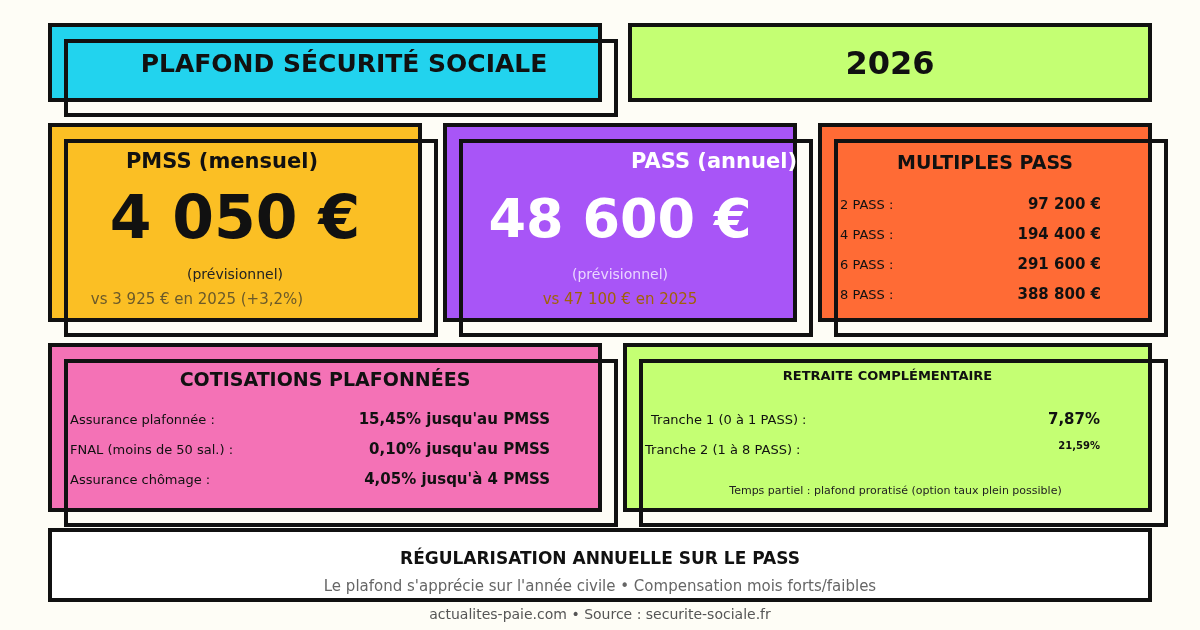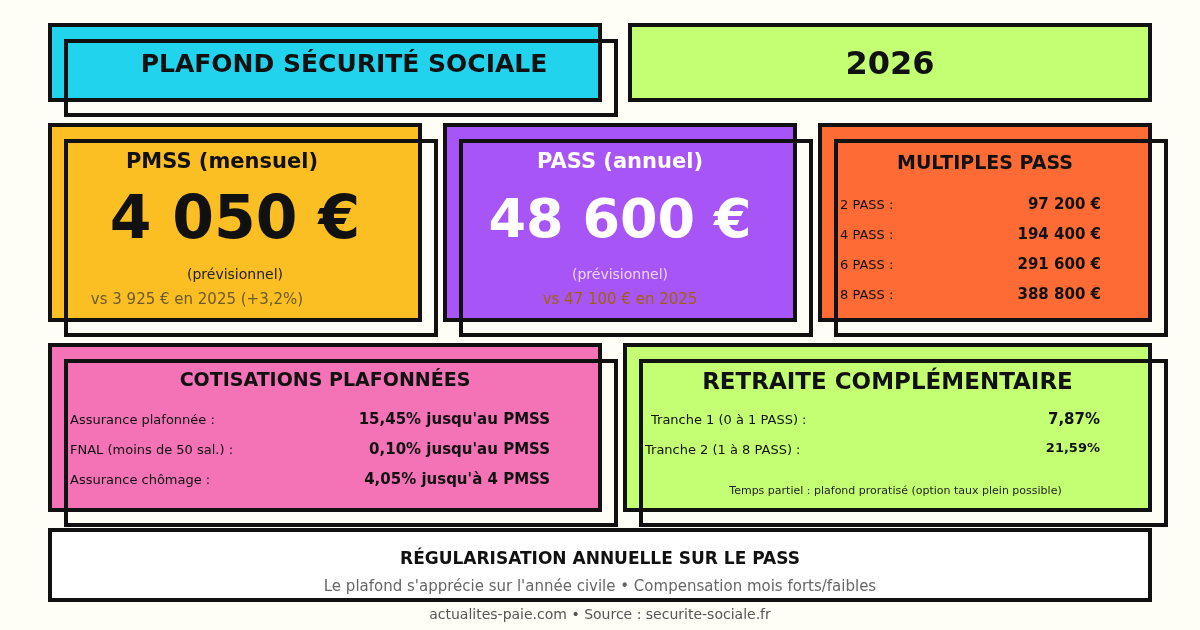--- a/index.html
+++ b/index.html
@@ -25,21 +25,21 @@
 
 <div class="box" style="left:48px;top:123px;width:374px;height:199px;background:#fbbf24;"></div>
 <div class="frame" style="left:64px;top:139px;width:374px;height:198px;"></div>
 <div class="abs center title" style="left:48px;top:149px;width:348px;font-size:21px;">PMSS (mensuel)</div>
 <div class="abs center title" style="left:48px;top:181px;width:374px;font-size:60px;line-height:72px;">4 050 €</div>
 <div class="abs center" style="left:48px;top:266px;width:374px;font-size:14px;color:#222;">(prévisionnel)</div>
 <div class="abs center" style="left:48px;top:290px;width:298px;font-size:15px;color:#6b5a2a;">vs 3 925 € en 2025 (+3,2%)</div>
 
 <div class="box" style="left:443px;top:123px;width:354px;height:199px;background:#a855f7;"></div>
 <div class="frame" style="left:459px;top:139px;width:354px;height:198px;"></div>
-<div class="abs center title" style="left:443px;top:149px;width:354px;font-size:21px;color:#fff;">PASS (annuel)</div>
+<div class="abs center title" style="left:443px;top:149px;width:354px;font-size:21px;color:#fff;text-align:right;">PASS (annuel)</div>
 <div class="abs center title" style="left:443px;top:183px;width:354px;font-size:54px;line-height:72px;color:#fff;">48 600 €</div>
 <div class="abs center" style="left:443px;top:266px;width:354px;font-size:14px;color:#ead6ff;">(prévisionnel)</div>
 <div class="abs center" style="left:443px;top:290px;width:354px;font-size:15px;color:#a16207;">vs 47 100 € en 2025</div>
 
 <div class="box" style="left:818px;top:123px;width:334px;height:199px;background:#ff6b35;"></div>
 <div class="frame" style="left:834px;top:139px;width:334px;height:198px;"></div>
 <div class="abs center title" style="left:818px;top:151px;width:334px;font-size:19px;">MULTIPLES PASS</div>
 <div class="abs" style="left:818px;top:0;width:334px;height:542px;">
   <div class="row" style="top:195px;">
     <span class="lbl" style="left:22px;font-size:13px;top:2px;">2 PASS :</span>
@@ -72,29 +72,29 @@
     <span class="val" style="right:52px;font-size:15px;">0,10% jusqu'au PMSS</span>
   </div>
   <div class="row" style="top:470px;">
     <span class="lbl" style="left:22px;font-size:13px;top:2px;">Assurance chômage :</span>
     <span class="val" style="right:52px;font-size:15px;">4,05% jusqu'à 4 PMSS</span>
   </div>
 </div>
 
 <div class="box" style="left:623px;top:343px;width:529px;height:169px;background:#c4ff73;"></div>
 <div class="frame" style="left:639px;top:359px;width:529px;height:168px;"></div>
-<div class="abs center title" style="left:623px;top:368px;width:529px;font-size:23px;">RETRAITE COMPLÉMENTAIRE</div>
+<div class="abs center title" style="left:623px;top:368px;width:529px;font-size:13px;">RETRAITE COMPLÉMENTAIRE</div>
 <div class="abs" style="left:623px;top:0;width:529px;height:630px;">
   <div class="row" style="top:410px;">
     <span class="lbl" style="left:28px;font-size:13px;top:2px;">Tranche 1 (0 à 1 PASS) :</span>
     <span class="val" style="right:52px;font-size:15px;">7,87%</span>
   </div>
   <div class="row" style="top:440px;">
     <span class="lbl" style="left:22px;font-size:13px;top:2px;">Tranche 2 (1 à 8 PASS) :</span>
-    <span class="val" style="right:52px;font-size:13px;margin-left:17px;">21,59%</span>
+    <span class="val" style="right:52px;font-size:10px;margin-left:17px;">21,59%</span>
   </div>
 </div>
 <div class="abs center" style="left:639px;top:484px;width:513px;font-size:11px;color:#222;">Temps partiel : plafond proratisé (option taux plein possible)</div>
 
 <div class="box" style="left:48px;top:528px;width:1104px;height:74px;background:#ffffff;"></div>
 <div class="abs center title" style="left:48px;top:548px;width:1104px;font-size:17px;">RÉGULARISATION ANNUELLE SUR LE PASS</div>
 <div class="abs center" style="left:48px;top:577px;width:1104px;font-size:15px;color:#666;">Le plafond s'apprécie sur l'année civile • Compensation mois forts/faibles</div>
 
 <div class="abs center" style="left:0;top:606px;width:1200px;font-size:14px;color:#555;">actualites-paie.com • Source : securite-sociale.fr</div>
 

